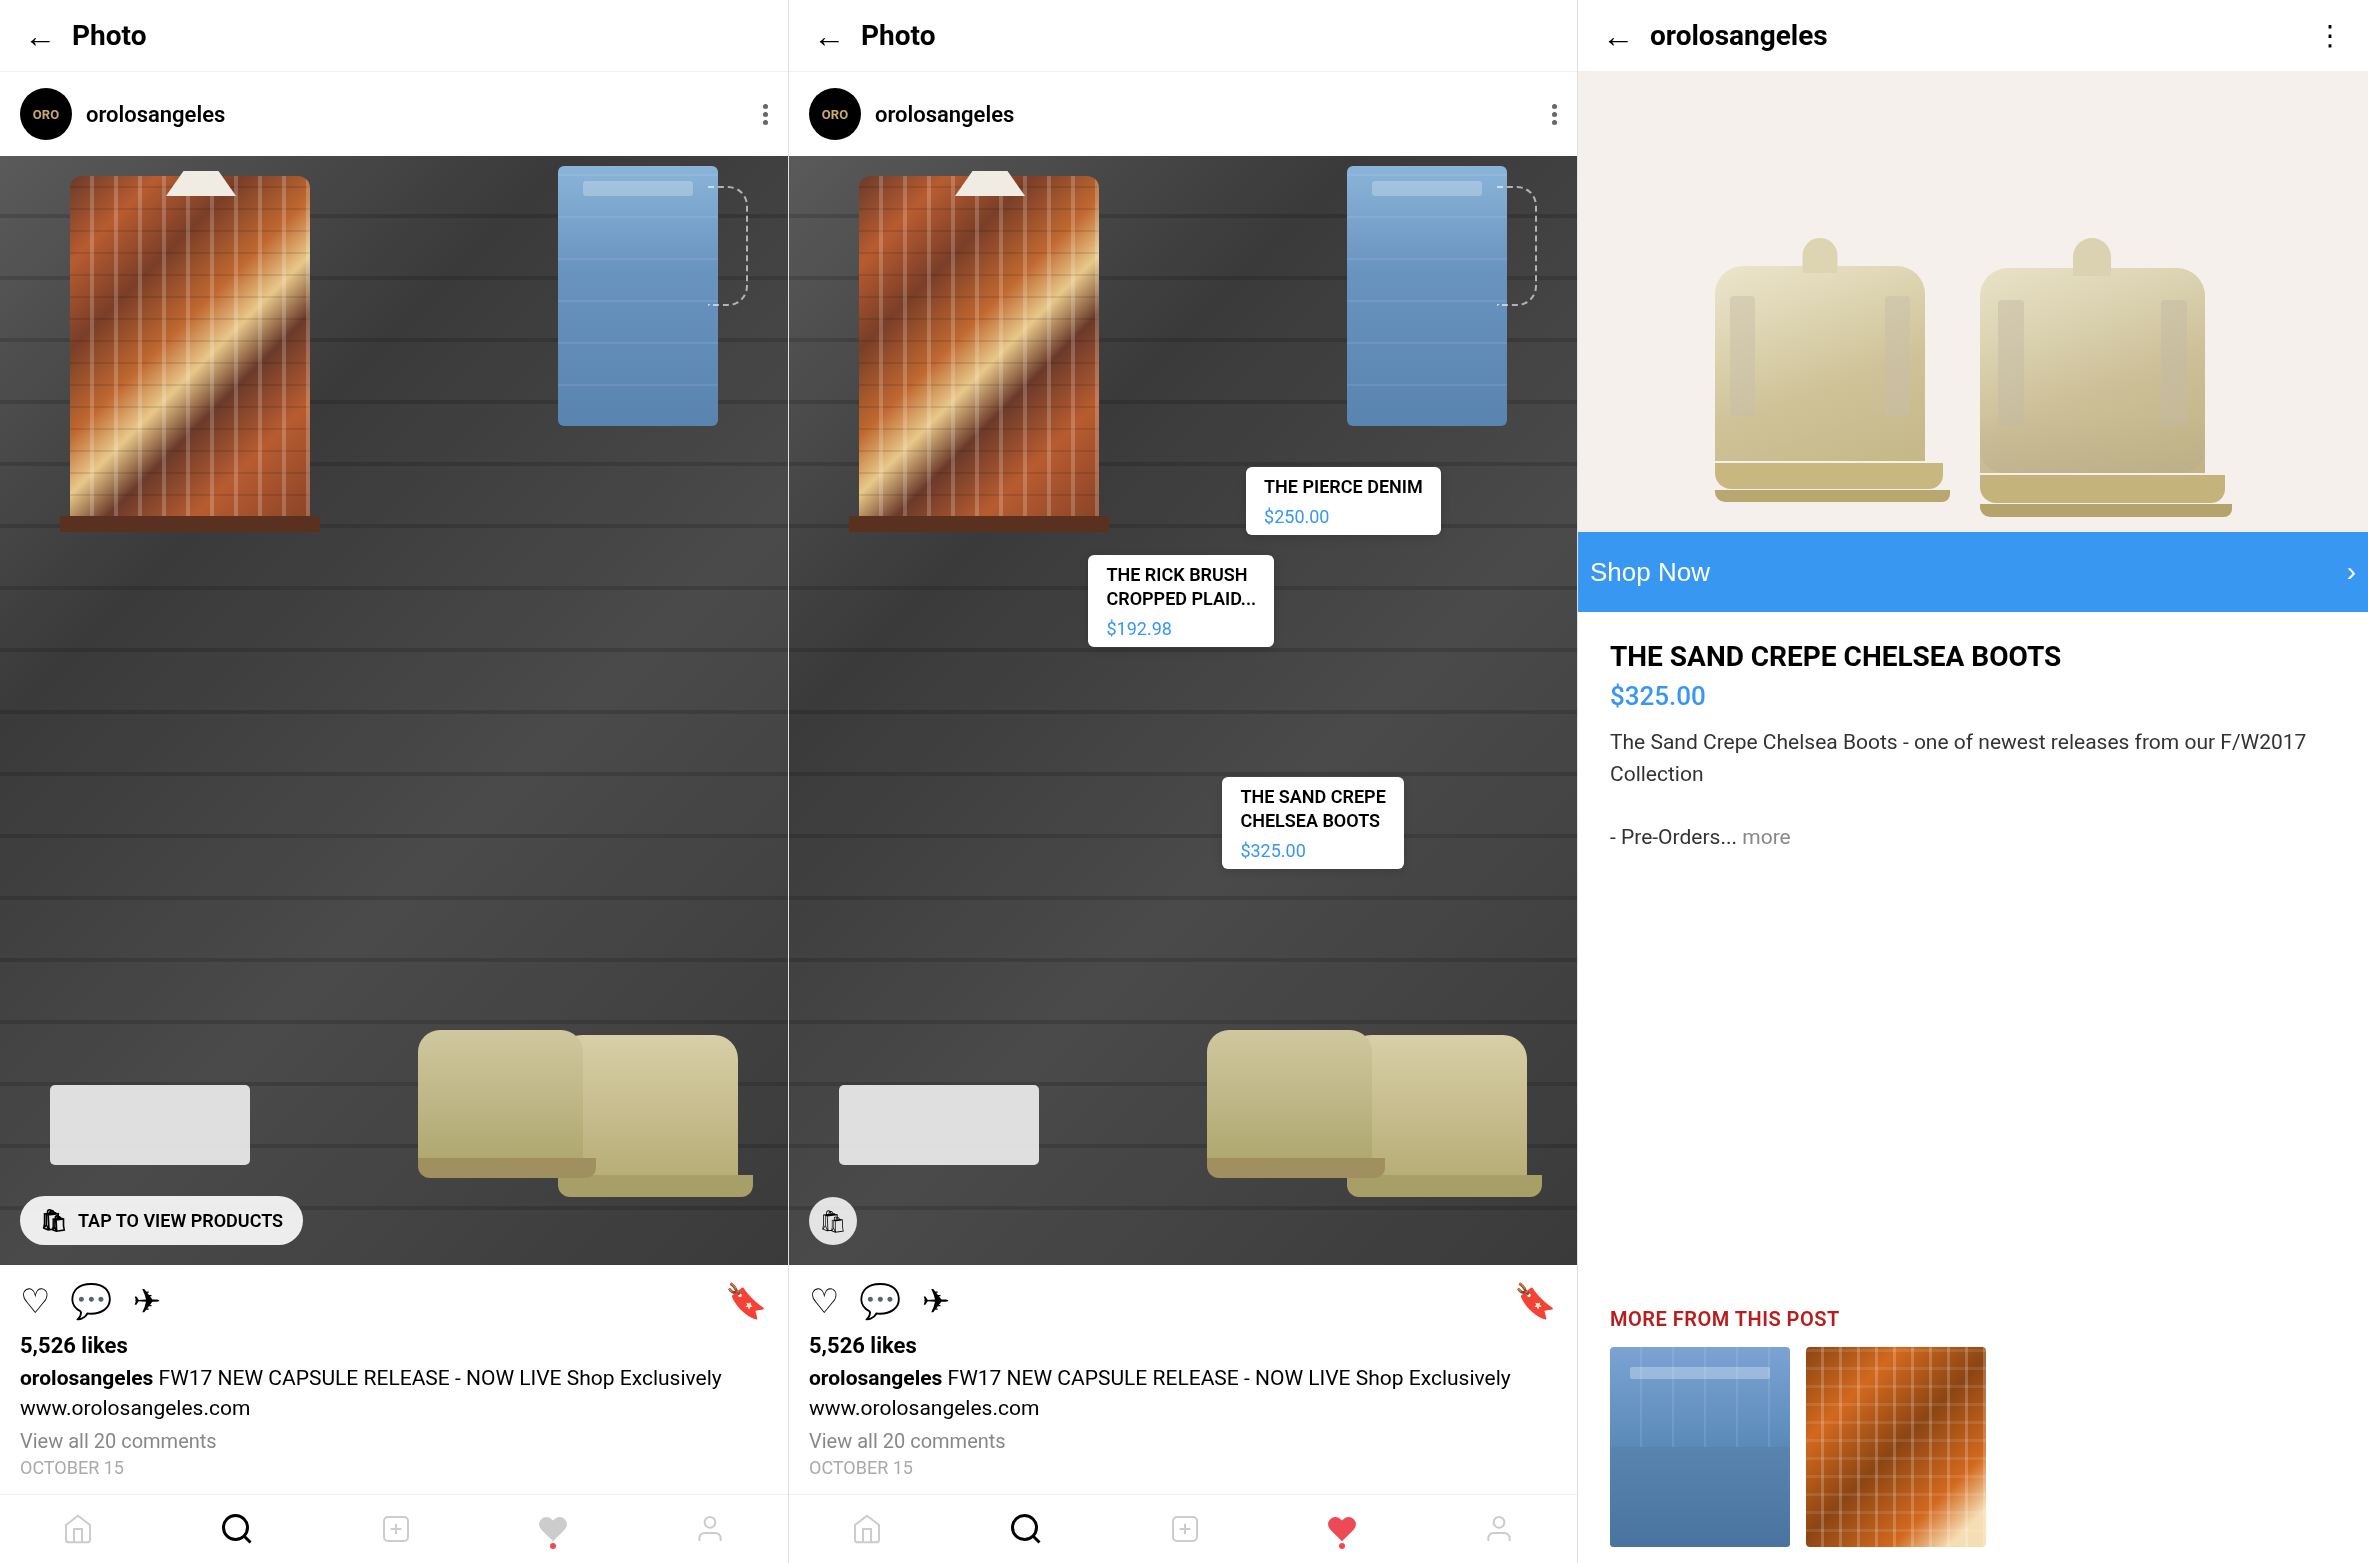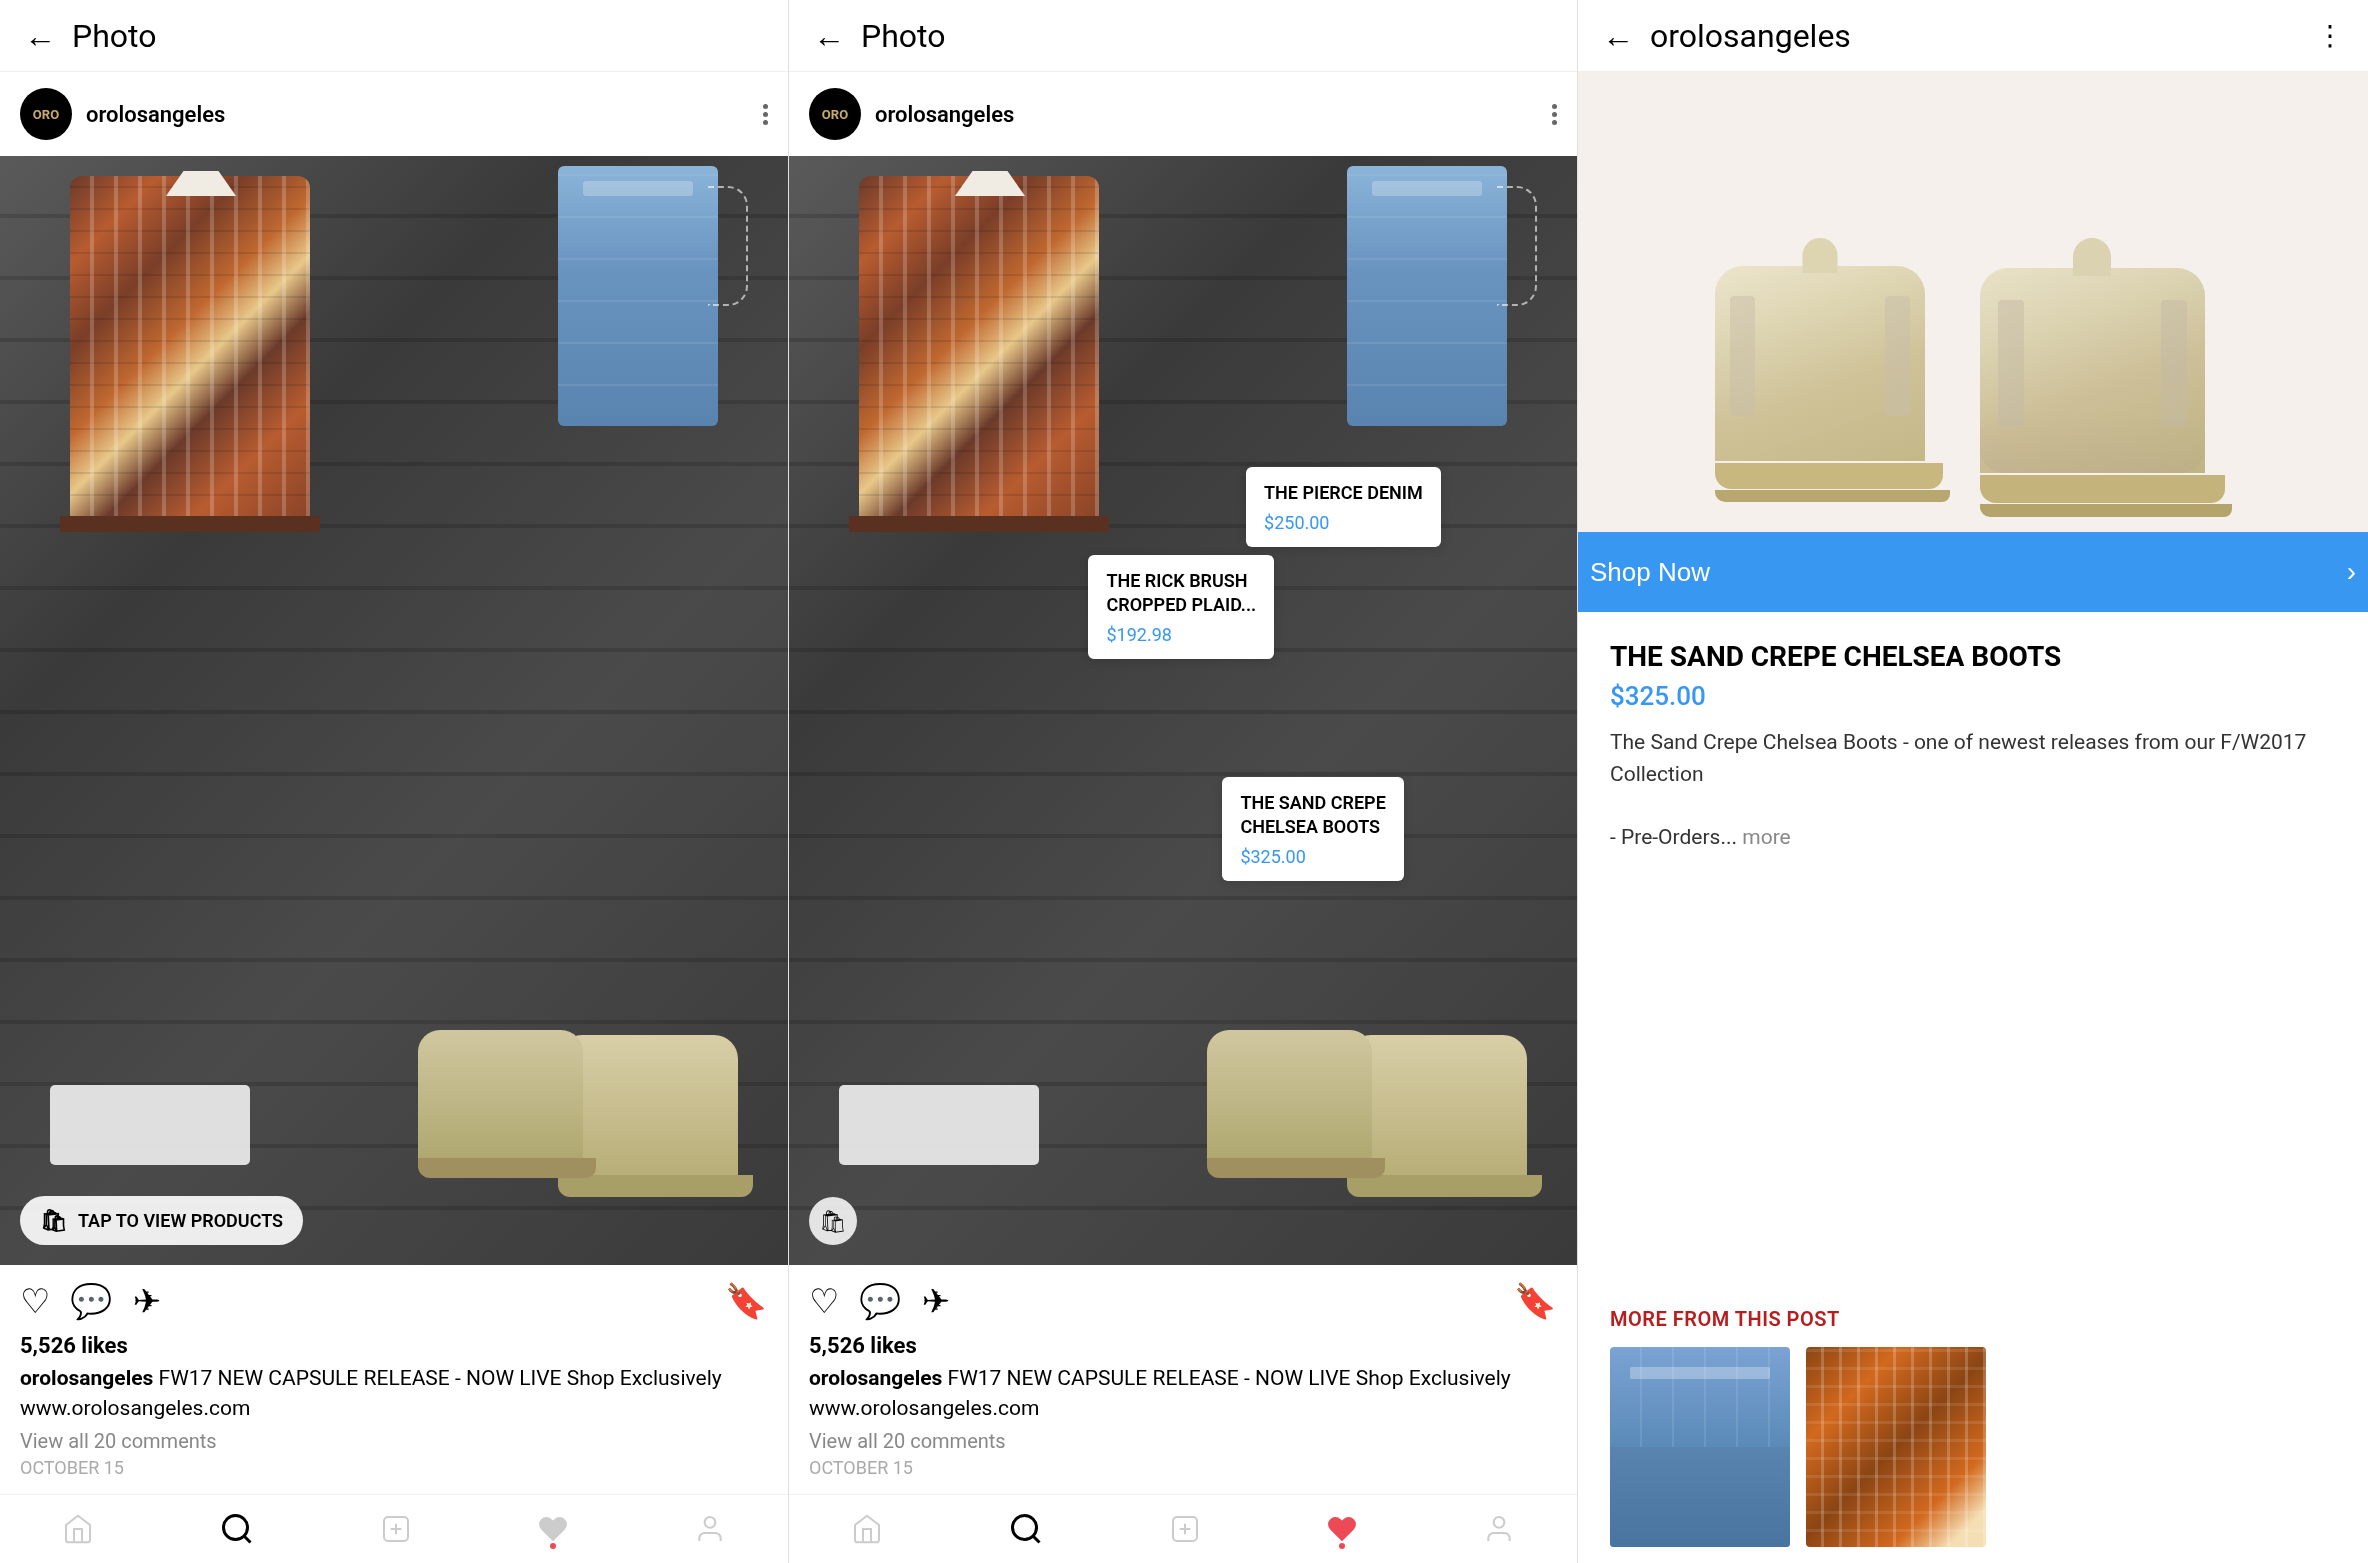--- a/index.html
+++ b/index.html
@@ -33,22 +33,22 @@
       border-bottom: 1px solid #f0f0f0;
       height: 72px;
     }
     .header-back {
       font-size: 32px;
       margin-right: 16px;
       cursor: pointer;
       color: #000;
     }
     .header-title {
-      font-size: 32px;
-      font-weight: 400;
+      font-size: 28px;
+      font-weight: 700;
       color: #000;
       flex: 1;
     }
 
     
     .post-header {
       display: flex;
       align-items: center;
       padding: 16px 20px;
     }
@@ -116,21 +116,21 @@
         rgba(0,0,0,0.15) 58px,
         rgba(0,0,0,0.15) 62px
       );
     }
 
     
     .product-tag {
       position: absolute;
       background: #fff;
       border-radius: 6px;
-      padding: 14px 18px;
+      padding: 8px 18px;
       box-shadow: 0 2px 10px rgba(0,0,0,0.15);
       min-width: 180px;
       cursor: pointer;
     }
     .product-tag-name {
       font-size: 18px;
       font-weight: 600;
       color: #000;
       line-height: 1.3;
     }

